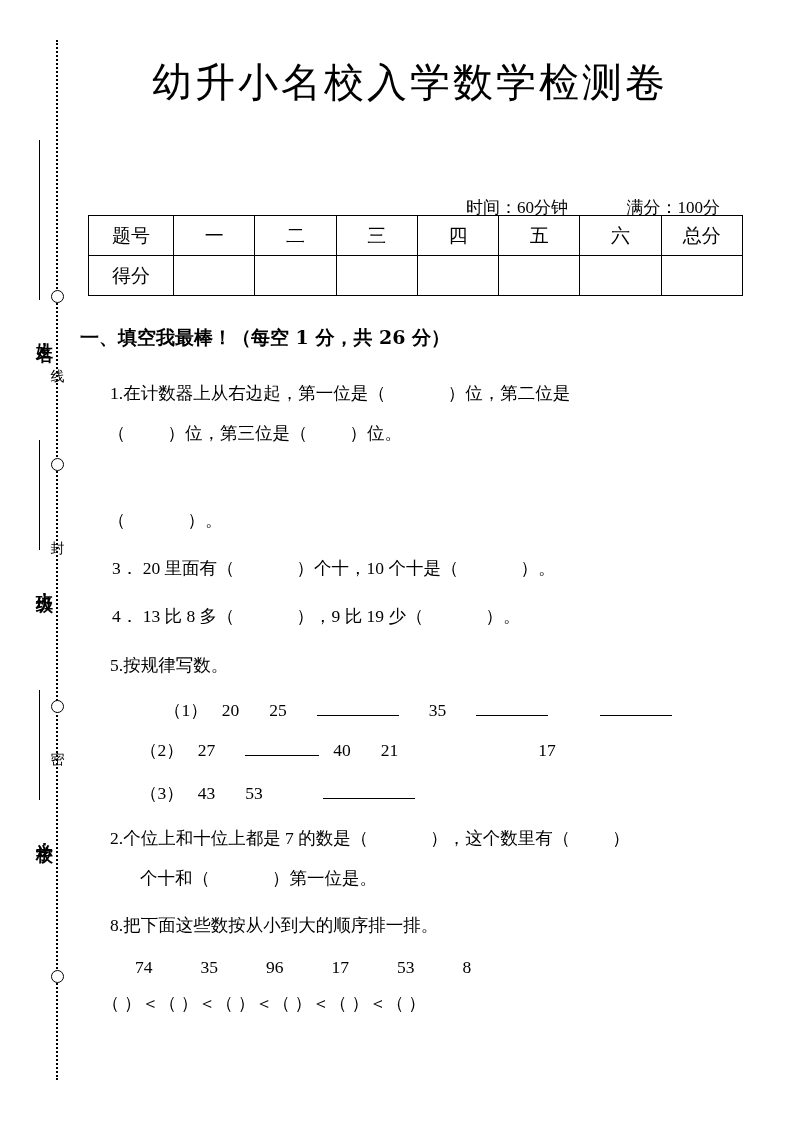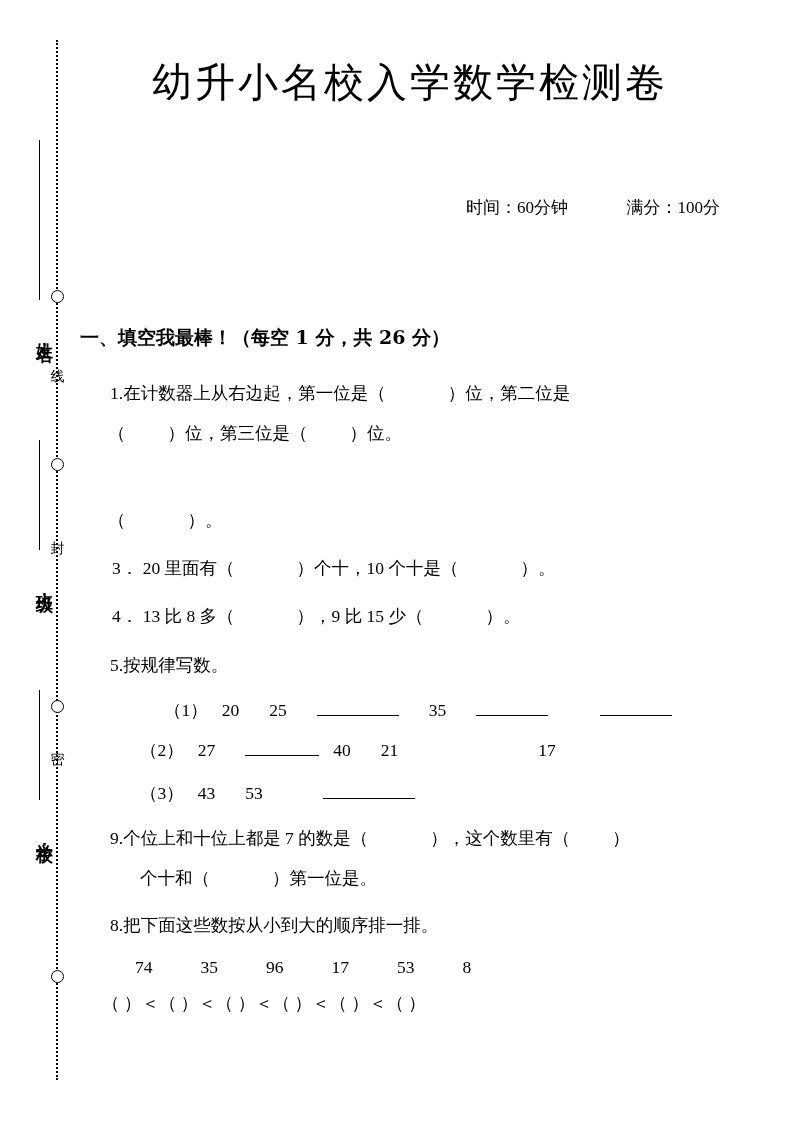--- a/index.html
+++ b/index.html
@@ -172,58 +172,82 @@
 <div class="sheet">
 
   <div class="title">幼升小名校入学数学检测卷</div>
 
   <div class="meta">
     <span>时间：60分钟</span>
     <span class="gap"></span>
     <span>满分：100分</span>
   </div>
 
+  <table class="score">
+    <tbody>
+        <tr>
+      <td class="head">题号</td>
+      <td>一</td>
+      <td>二</td>
+      <td>三</td>
+      <td>四</td>
+      <td>五</td>
+      <td>六</td>
+      <td>总分</td>
+    </tr>
+    <tr>
+      <td class="head">得分</td>
+      <td></td>
+      <td></td>
+      <td></td>
+      <td></td>
+      <td></td>
+      <td></td>
+      <td></td>
+    </tr>
+  </tbody>
+    </table>
 
   <div class="section-title">一、填空我最棒！（每空 1 分，共 26 分）</div>
 
   <div class="q" style="left:30px; top:378px;">
     <span>1.在计数器上从右边起，第一位是（</span><span class="blank-p"></span><span>）位，第二位是</span>
   </div>
   <div class="q" style="left:28px; top:418px;">
     <span>（</span><span class="blank-p-s"></span><span>）位，第三位是（</span><span class="blank-p-s"></span><span>）位。</span>
   </div>
 
   <div class="q" style="left:28px; top:505px;">
     <span>（</span><span class="blank-p"></span><span>）。</span>
   </div>
 
   <div class="q" style="left:32px; top:553px;">
     <span>3． 20 里面有（</span><span class="blank-p"></span><span>）个十，10 个十是（</span><span class="blank-p"></span><span>）。</span>
   </div>
 
   <div class="q" style="left:32px; top:601px;">
-    <span>4． 13 比 8 多（</span><span class="blank-p"></span><span>），9 比 15 少（</span><span class="blank-p"></span><span>）。</span>
+    <span>4． 13 比 8 多（</span><span class="blank-p"></span><span>），9 比 19 少（</span><span class="blank-p"></span><span>）。</span>
   </div>
 
   <div class="q" style="left:30px; top:650px;">5.按规律写数。</div>
 
   <div class="q row" style="left:60px; top:695px;margin-left:24px;">
     <span>（1）</span><span class="sp-sm"></span><span class="num">20</span><span class="sp-md"></span><span class="num">25</span><span class="sp-md"></span><span class="ul" style="width:82px;"></span><span class="sp-md"></span><span class="num">35</span><span class="sp-md"></span><span class="ul" style="width:72px;"></span><span class="sp-lg"></span><span class="ul" style="width:72px;"></span>
   </div>
 
   <div class="q row" style="left:60px; top:735px;">
     <span>（2）</span><span class="sp-sm"></span><span class="num">27</span><span class="sp-md"></span><span class="ul" style="width:74px;"></span><span class="sp-sm"></span><span class="num">40</span><span class="sp-md"></span><span class="num">21</span><span style="display:inline-block;width:140px;"></span><span class="num">17</span>
   </div>
 
   <div class="q row" style="left:60px; top:778px;">
     <span>（3）</span><span class="sp-sm"></span><span class="num">43</span><span class="sp-md"></span><span class="num">53</span><span class="sp-md"></span><span class="sp-md"></span><span class="ul" style="width:92px;"></span>
   </div>
 
   <div class="q" style="left:30px; top:823px;">
-    <span>9.个位上和十位上都是 7 的数是（</span><span class="blank-p"></span><span>），这个数里有（</span><span class="blank-p-s"></span><span>）</span>
+    <span>2.个位上和十位上都是 7 的数是（</span><span class="blank-p"></span><span>），这个数里有（</span><span class="blank-p-s"></span><span>）</span>
   </div>
   <div class="q" style="left:60px; top:863px;">
     <span>个十和（</span><span class="blank-p"></span><span>）第一位是。</span>
   </div>
 
   <div class="q" style="left:30px; top:910px;">8.把下面这些数按从小到大的顺序排一排。</div>
 
   <div class="q row" style="left:55px; top:952px;">
     <span class="num">74</span><span style="display:inline-block;width:48px;"></span><span class="num">35</span><span style="display:inline-block;width:48px;"></span><span class="num">96</span><span style="display:inline-block;width:48px;"></span><span class="num">17</span><span style="display:inline-block;width:48px;"></span><span class="num">53</span><span style="display:inline-block;width:48px;"></span><span class="num">8</span>
   </div>

